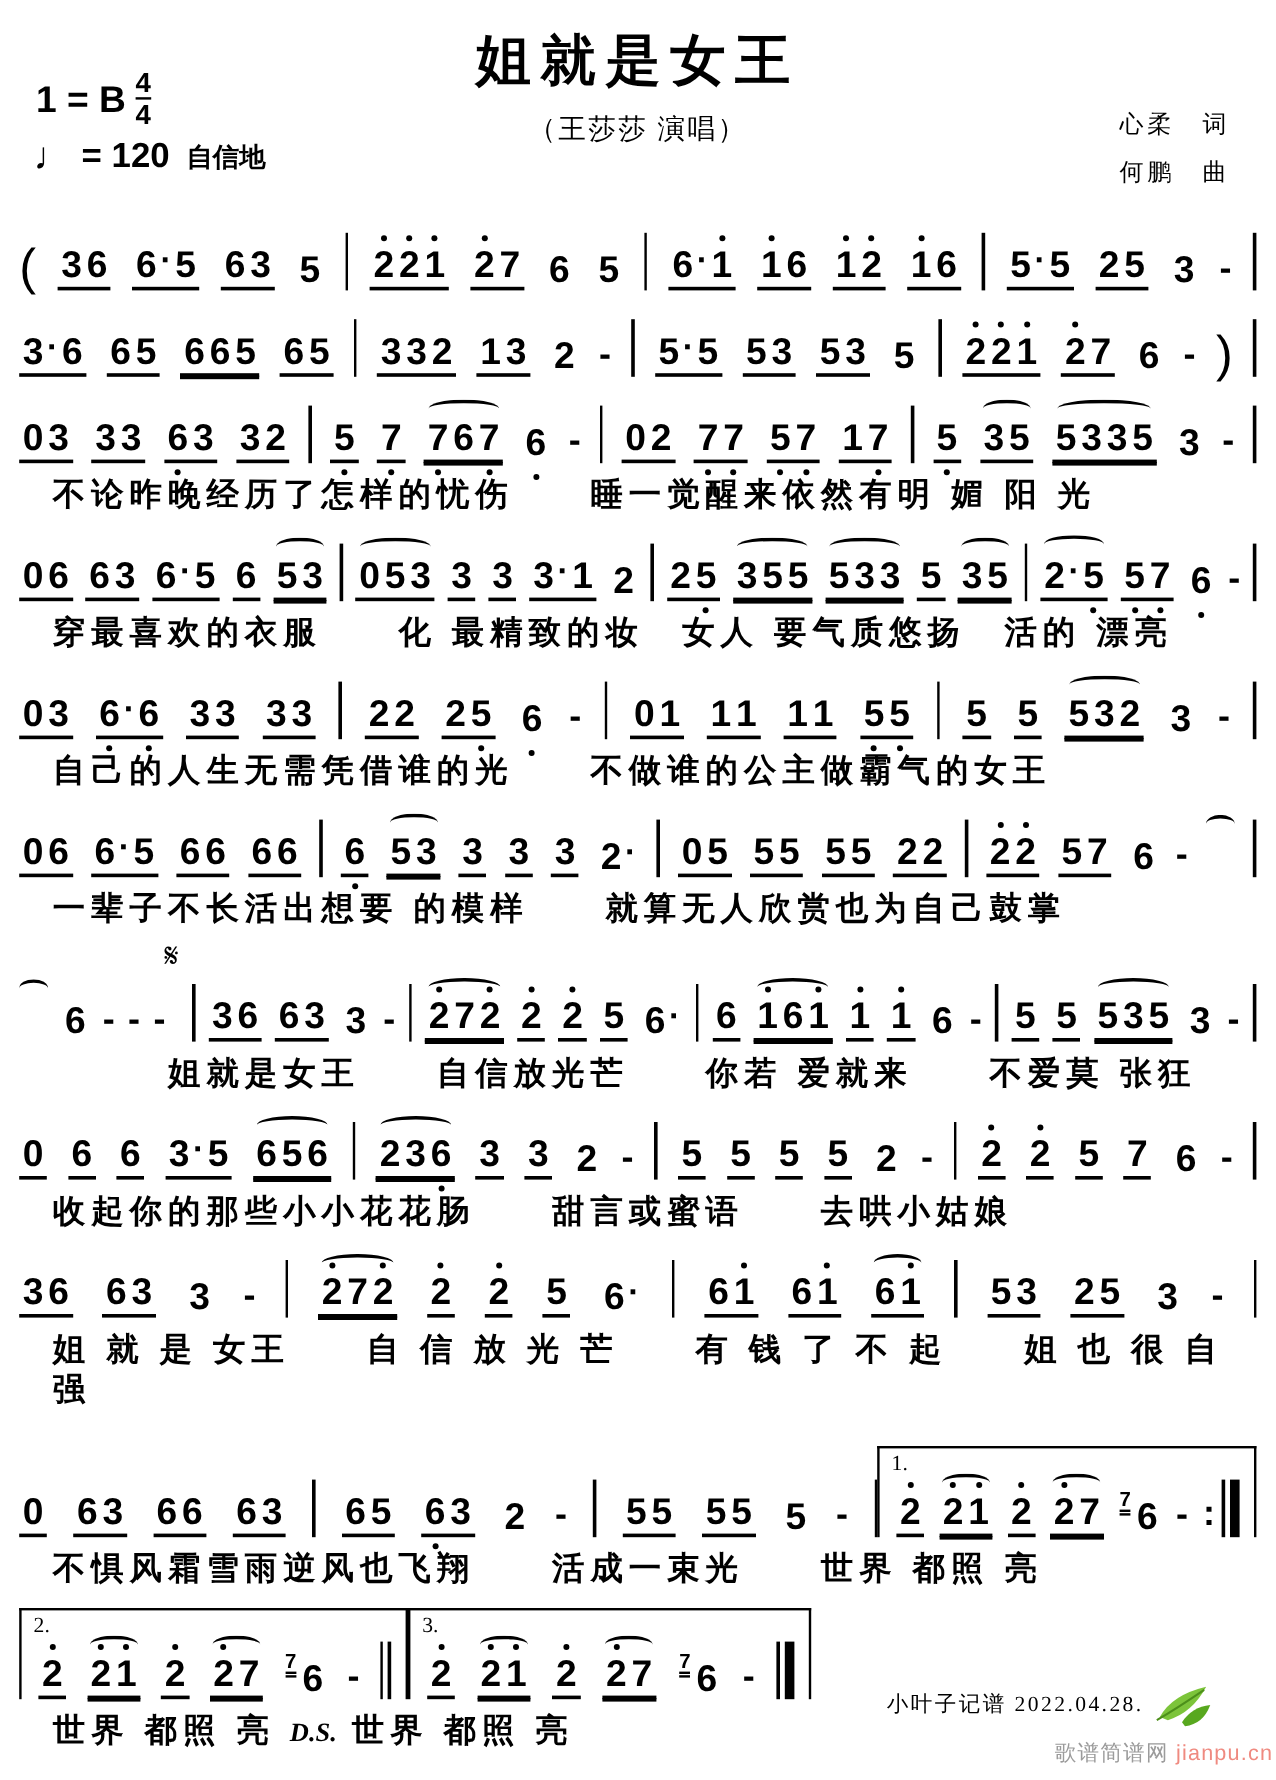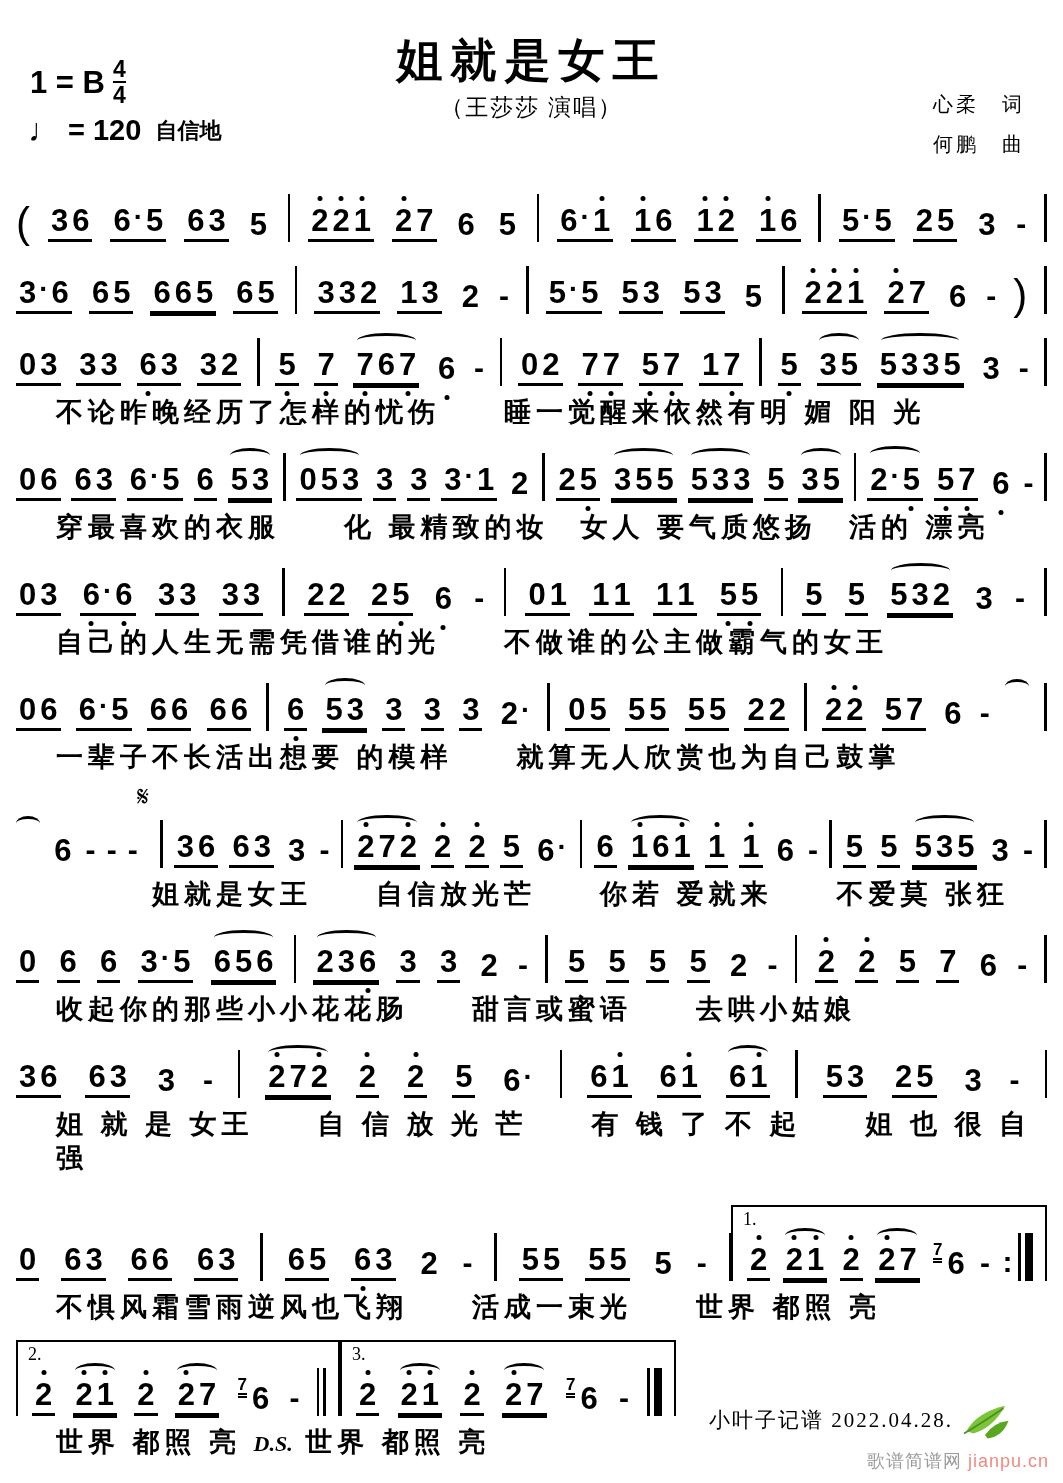--- a/index.html
+++ b/index.html
@@ -1,20 +1,20 @@
 <!DOCTYPE html>
 <html><head>
 <meta charset="utf-8">
 <style>
   html,body{margin:0;padding:0;background:#fff;}
   .page{position:relative;width:1063px;height:1483px;background:#fff;overflow:hidden;
         font-family:"Liberation Sans",sans-serif;color:#000;}
   
   .header{position:relative;height:168px;}
-  .title{text-align:center;padding-top:30px;font-size:46px;font-weight:900;letter-spacing:8px;}
+  .title{text-align:center;padding-top:20px;font-size:46px;font-weight:900;letter-spacing:8px;}
   .subtitle{position:absolute;left:0;right:0;top:92px;text-align:center;
             font-family:"Liberation Serif",serif;font-size:23px;letter-spacing:2px;}
   .keysig{position:absolute;left:30px;top:58px;font-size:31px;font-weight:800;display:flex;align-items:center;gap:8px;}
   .frac{display:inline-flex;flex-direction:column;align-items:center;font-size:23px;line-height:1;font-weight:800;}
   .frac .den{border-top:2.5px solid #000;padding-top:1px;}
   .tempo{position:absolute;left:28px;top:112px;font-size:29px;font-weight:700;display:flex;align-items:center;gap:8px;}
   .tnote{font-size:32px;}
   .mood{font-family:"Liberation Serif",serif;font-size:22px;font-weight:700;margin-left:6px;}
   .credits{position:absolute;right:38px;top:84px;text-align:right;
            font-family:"Liberation Serif",serif;font-size:20px;line-height:40px;letter-spacing:3px;}
@@ -46,26 +46,26 @@
   .bar{width:2.5px;height:48px;background:#000;}
   .barthick{width:8px;height:48px;background:#000;}
   .bars{display:flex;gap:4px;align-items:flex-end;}
   .rdots{font-size:30px;font-weight:700;margin:0 2px 4px 0;line-height:1;}
   .paren{font-size:42px;font-weight:400;line-height:0.9;}
   .dash{font-size:30px;font-weight:700;line-height:1.2;}
   .tie{width:24px;height:12px;border-top:3px solid #000;border-radius:50% 50% 0 0;
        align-self:flex-start;margin-top:-4px;}
   .segnowrap{position:relative;width:0;height:48px;overflow:visible;}
   .segno{position:absolute;left:-12px;top:-40px;font-size:28px;font-family:"DejaVu Sans",sans-serif;}
-  .lyr{margin-top:9px;padding-left:56px;font-size:27px;font-weight:700;letter-spacing:5px;line-height:34px;}
+  .lyr{margin-top:9px;padding-left:44px;font-size:27px;font-weight:700;letter-spacing:5px;line-height:34px;}
   .ds{font-family:"Liberation Serif",serif;font-style:italic;font-size:22px;letter-spacing:0;margin-top:44px;}
   
   .footer{position:absolute;right:52px;bottom:42px;font-family:"Liberation Serif",serif;
-          font-size:21px;letter-spacing:2px;display:flex;align-items:center;gap:6px;}
-  .watermark{position:absolute;right:14px;bottom:10px;font-size:18px;letter-spacing:1px;}
+          font-size:18px;letter-spacing:2px;display:flex;align-items:center;gap:6px;}
+  .watermark{position:absolute;right:2px;bottom:10px;font-size:18px;letter-spacing:1px;}
   .wm-site{color:#9b9b9b;}
   .wm-url{color:#ef8a80;}
 </style>
 </head>
 <body>
 
 <div class="page">
 
   <div class="header">
     <div class="title">姐就是女王</div>

